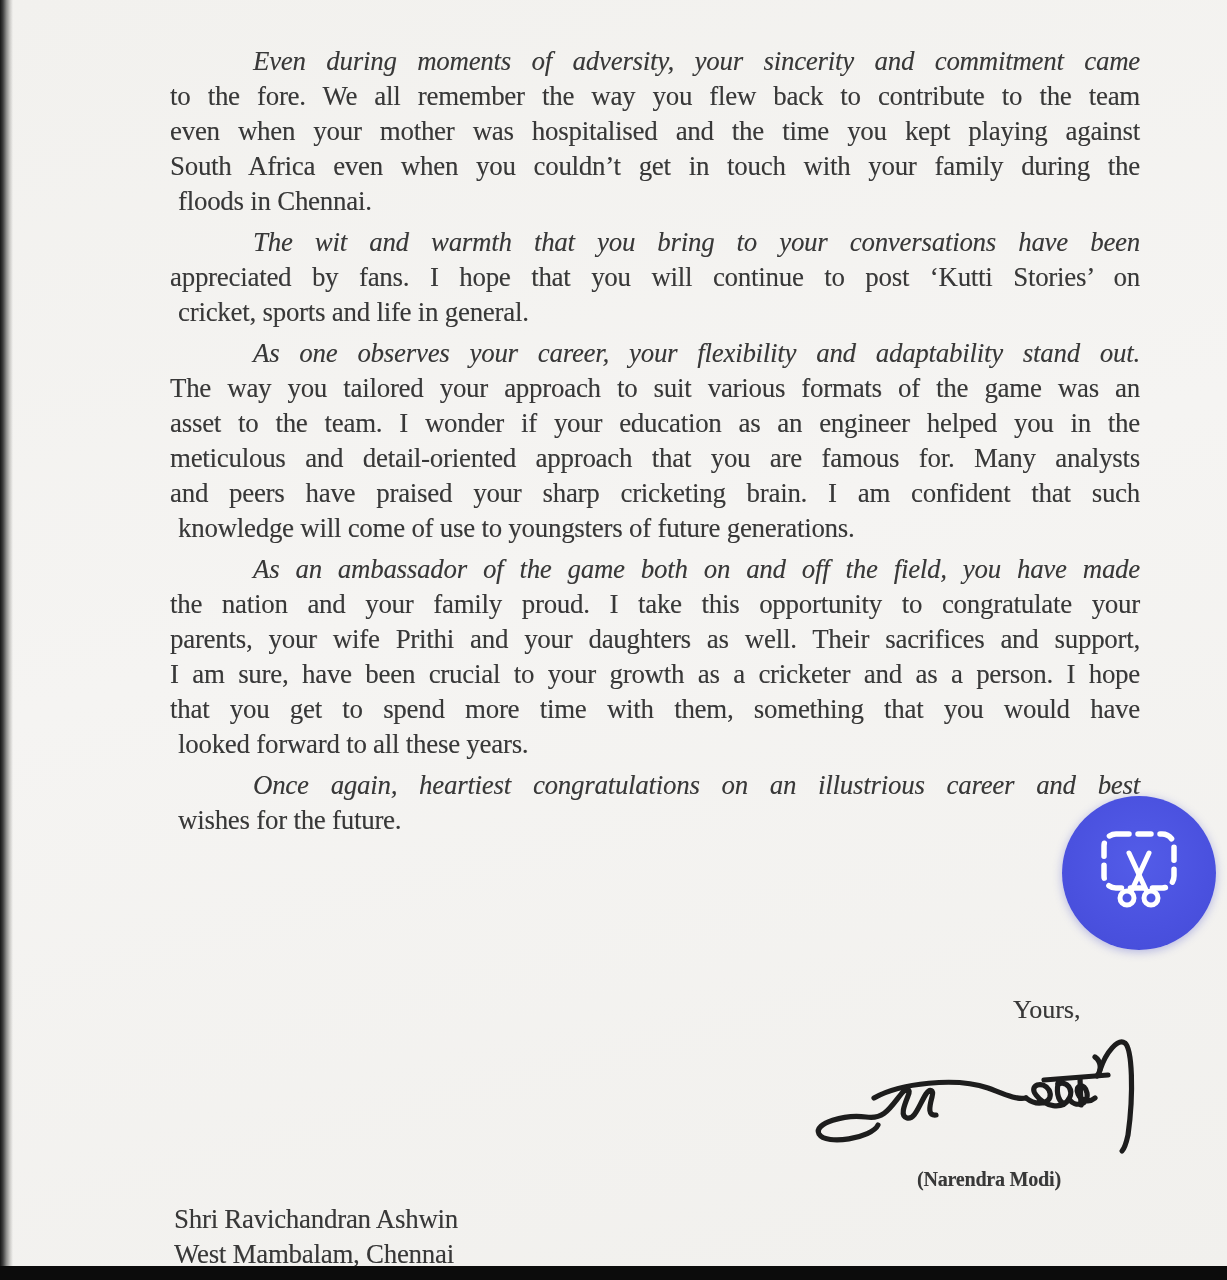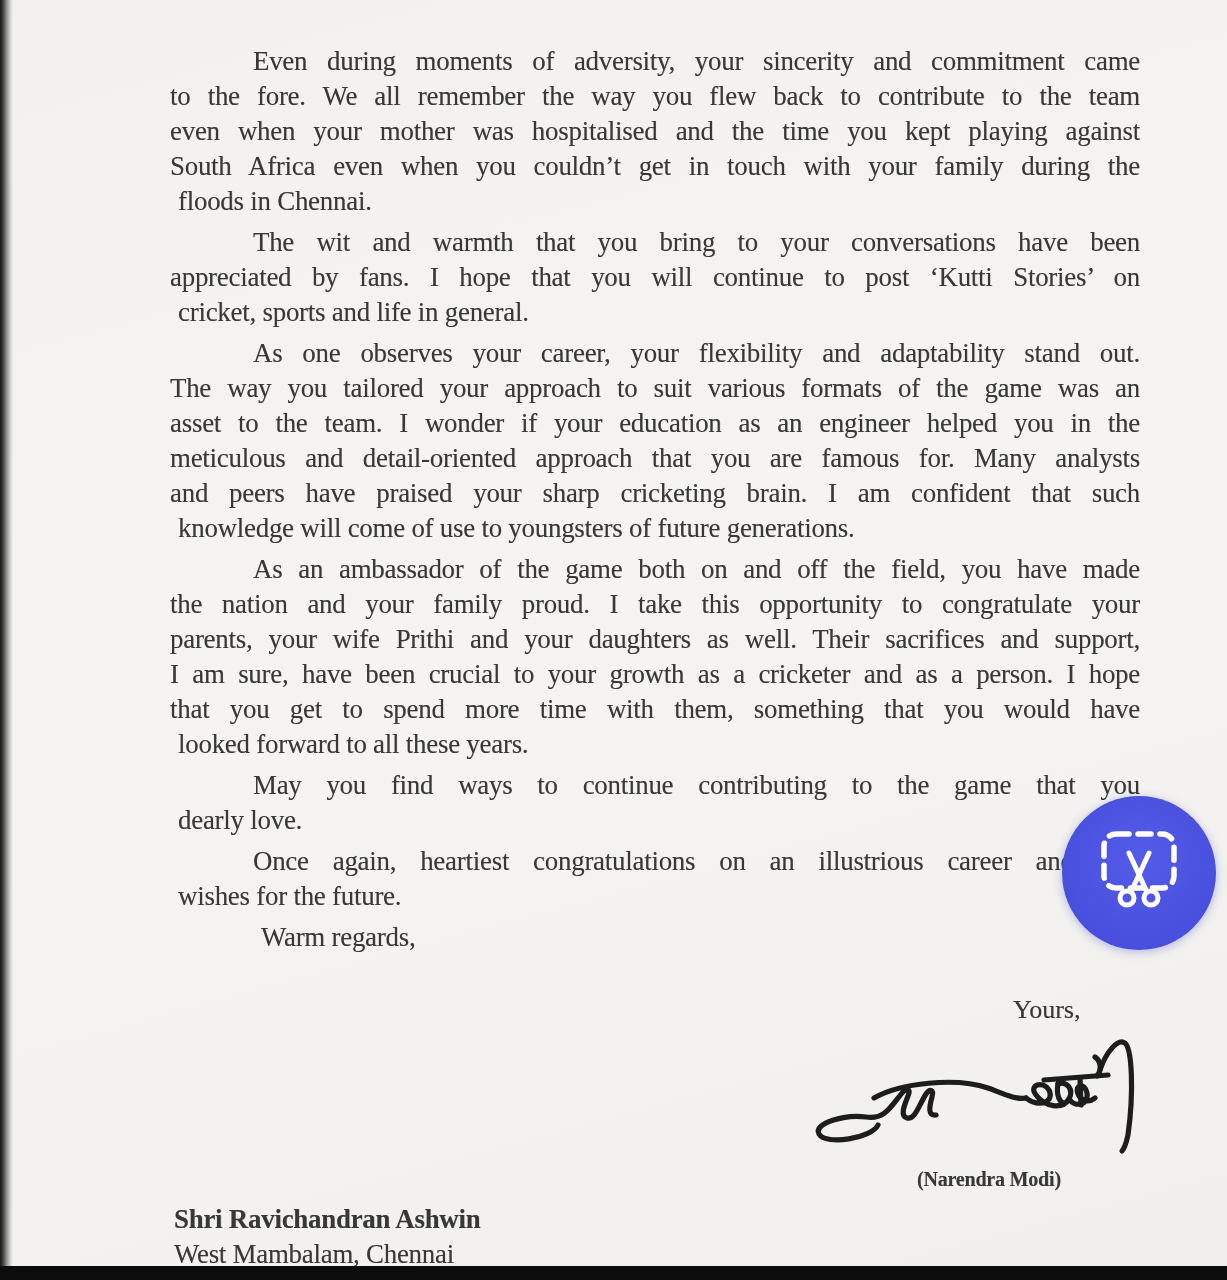--- a/index.html
+++ b/index.html
@@ -22,37 +22,37 @@
   }
   
   .letter-body {
     position:absolute; left:170px; top:44px; width:970px;
     font-size:26.8px; line-height:35px; letter-spacing:-0.2px;
     text-shadow:0.3px 0.3px 0.6px rgba(45,45,45,0.35);
   }
   .para { margin:0 0 6px 0; }
   .line { text-align:justify; text-align-last:justify; }
   .line.last { text-align-last:left;margin-left:8px; }
-  .line.first { text-indent:83px; }
+  .line.first { text-indent:83px;font-style:italic; }
   .closing {
     position:absolute; left:1013px; top:995px;
     font-size:26px; text-shadow:0.3px 0.3px 0.6px rgba(45,45,45,0.35);
   }
   .signature { position:absolute; left:812px; top:1030px; }
   .signer {
     position:absolute; left:917px; top:1168px;
     font-size:20px; font-weight:bold; letter-spacing:-0.2px;
     text-shadow:0.3px 0.3px 0.6px rgba(45,45,45,0.35);
   }
   .recipient {
     position:absolute; left:174px; top:1202px;
     font-size:26.8px; line-height:35px; letter-spacing:-0.2px;
     text-shadow:0.3px 0.3px 0.6px rgba(45,45,45,0.35);
   }
-  .recipient-name { font-weight:bold; }
+  .recipient-name { font-weight:normal; }
   
   .snip-button {
     position:absolute; left:1062px; top:796px;
     width:154px; height:154px; border-radius:50%;
     border:none; padding:0; margin:0;
     background:radial-gradient(circle at 50% 42%, #535ce8 0%, #4a51df 60%, #444bd6 100%);
     display:flex; align-items:center; justify-content:center;
     cursor:pointer; box-shadow:0 2px 10px rgba(60,70,200,0.35);
   }
   .snip-button svg { display:block; }
@@ -85,29 +85,22 @@
       </div>
       <div class="para">
         <div class="line first">As an ambassador of the game both on and off the field, you have made</div>
         <div class="line">the nation and your family proud. I take this opportunity to congratulate your</div>
         <div class="line">parents, your wife Prithi and your daughters as well. Their sacrifices and support,</div>
         <div class="line">I am sure, have been crucial to your growth as a cricketer and as a person. I hope</div>
         <div class="line">that you get to spend more time with them, something that you would have</div>
         <div class="line last">looked forward to all these years.</div>
       </div>
       <div class="para">
-        <div class="line first">May you find ways to continue contributing to the game that you</div>
-        <div class="line last">dearly love.</div>
-      </div>
-      <div class="para">
         <div class="line first">Once again, heartiest congratulations on an illustrious career and best</div>
         <div class="line last">wishes for the future.</div>
-      </div>
-      <div class="para">
-        <div class="line first last">Warm regards,</div>
       </div>
     </div>
 
   <div class="closing">Yours,</div>
 
   <svg class="signature" width="340" height="130" viewBox="0 0 340 130" fill="none" stroke="#1d1d1d" stroke-width="5.2" stroke-linecap="round" stroke-linejoin="round">
     <path d="M 66 95 C 60 108 14 116 7 104 C 1 93 34 84 54 87 C 72 90 78 78 90 63 C 95 57 99 59 96 66 C 92 76 88 86 95 88 C 103 90 107 75 114 64 C 118 58 122 60 120 67 C 117 78 116 86 124 85"></path>
     <path d="M 62 68 C 88 53 144 47 176 58 C 192 64 204 70 214 68"></path>
     <path d="M 214 68 C 227 78 243 72 237 60 C 231 50 216 55 224 65 C 233 77 250 80 257 69 C 262 60 255 50 246 54"></path>
     <path d="M 257 69 C 263 78 277 75 275 63 C 273 52 262 55 266 64 C 269 71 277 73 283 68"></path>

